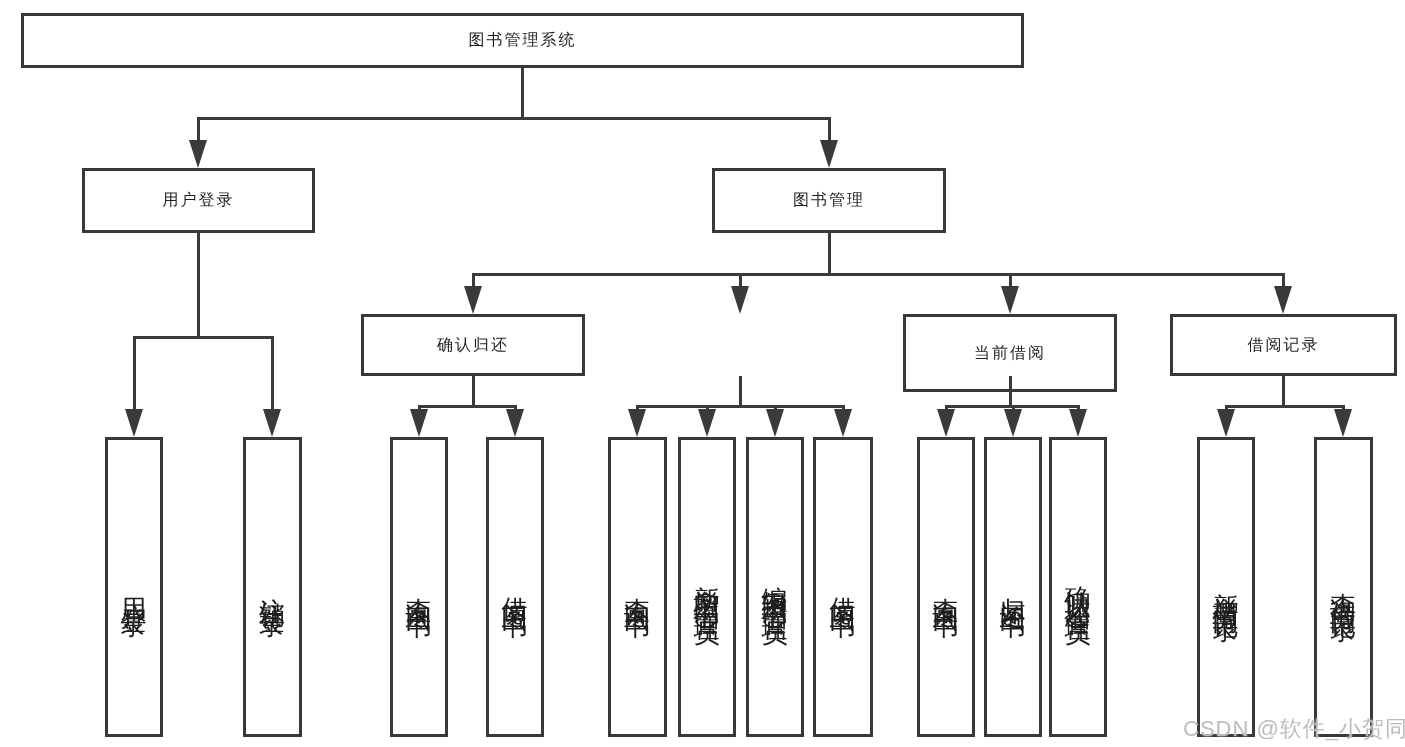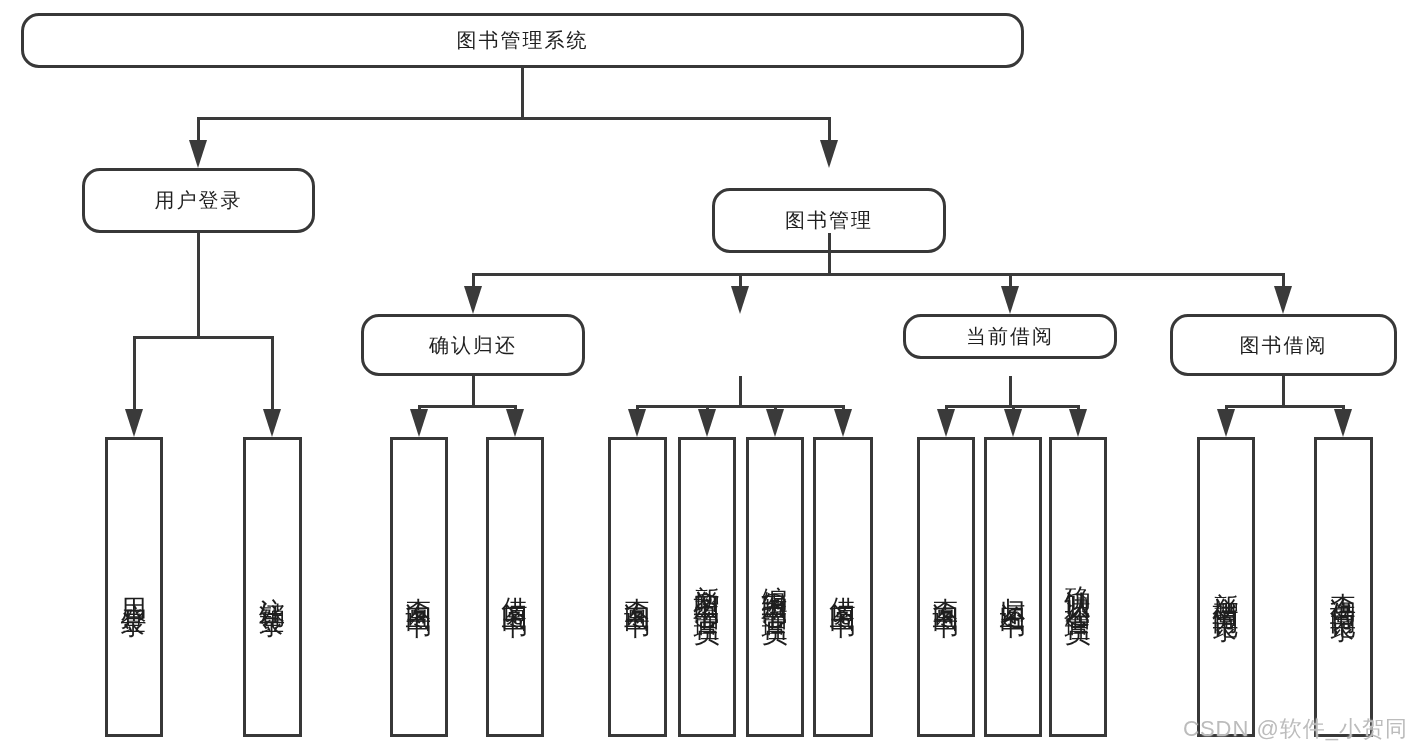--- a/index.html
+++ b/index.html
@@ -5,21 +5,21 @@
   html,body { margin:0; padding:0; background:#ffffff; }
   .stage {
     position:relative; width:1405px; height:747px; background:#ffffff;
     font-family:"Liberation Sans", sans-serif; overflow:hidden;
   }
   .box {
     position:absolute; box-sizing:border-box;
     border:3px solid #383838; background:#ffffff; color:#1e1e1e;
     display:flex; align-items:center; justify-content:center;
   }
-  .box.h { font-size:20px; letter-spacing:2px; white-space:nowrap;border-radius:18px; }
+  .box.h { font-size:16px; letter-spacing:2px; white-space:nowrap; }
   .box.v {
     writing-mode:vertical-rl; text-orientation:mixed;
     font-size:26px; line-height:1; letter-spacing:5px; white-space:nowrap;
   }
   .seg { position:absolute; background:#3a3a3a; }
   .arr {
     position:absolute; width:0; height:0;
     border-left:9px solid transparent; border-right:9px solid transparent;
     border-top:28px solid #3a3a3a;
   }
@@ -31,28 +31,28 @@
 </style>
 </head>
 <body>
 
 <div class="stage">
 
   <div class="box h" style="left:21px;top:13px;width:1003px;height:55px;">图书管理系统</div>
 
   <div class="box h" style="left:82px;top:168px;width:233px;height:65px;">用户登录</div>
 
-  <div class="box h" style="left:712px;top:168px;width:234px;height:65px;margin-top:20px;">图书管理</div>
+  <div class="box h" style="left:712px;top:168px;width:234px;height:65px;">图书管理</div>
 
   <div class="box h" style="left:361px;top:314px;width:224px;height:62px;">确认归还</div>
 
 
-  <div class="box h" style="left:903px;top:314px;width:214px;height:45px;">当前借阅</div>
+  <div class="box h" style="left:903px;top:314px;width:214px;height:78px;">当前借阅</div>
 
-  <div class="box h" style="left:1170px;top:314px;width:227px;height:62px;">图书借阅</div>
+  <div class="box h" style="left:1170px;top:314px;width:227px;height:62px;">借阅记录</div>
 
   <div class="box v" style="left:105px;top:437px;width:58px;height:300px;">用户登录</div>
   <div class="box v" style="left:243px;top:437px;width:59px;height:300px;">注销登录</div>
 
   <div class="box v" style="left:390px;top:437px;width:58px;height:300px;">查询图书</div>
   <div class="box v" style="left:486px;top:437px;width:58px;height:300px;">借阅图书</div>
 
   <div class="box v" style="left:608px;top:437px;width:59px;height:300px;">查询图书</div>
   <div class="box v" style="left:678px;top:437px;width:58px;height:300px;">新增图书（管理员）</div>
   <div class="box v" style="left:746px;top:437px;width:58px;height:300px;">编辑图书（管理员）</div>

